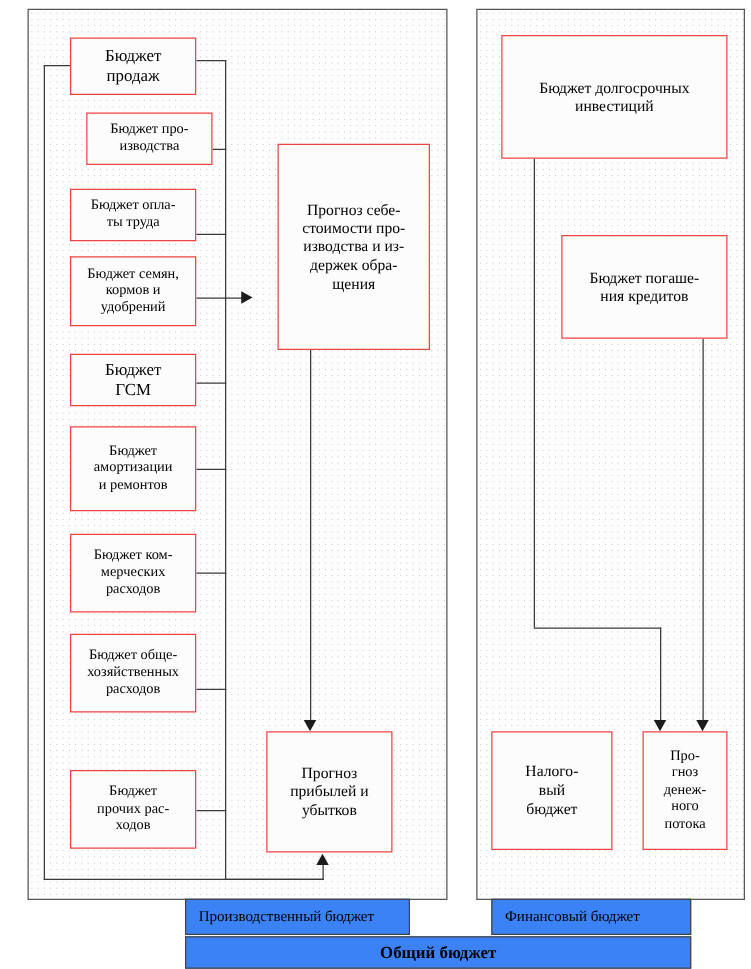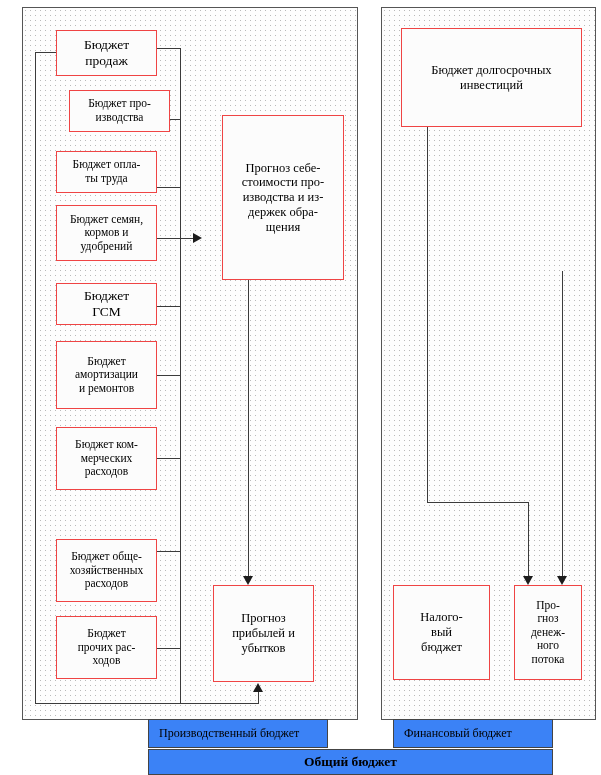--- a/index.html
+++ b/index.html
@@ -138,40 +138,43 @@
   </div>
 
   <div class="box small" style="left:56px;top:341px;width:101px;height:68px;">
     <span class="txt">Бюджет<br>амортизации<br>и ремонтов</span>
   </div>
 
   <div class="box small" style="left:56px;top:427px;width:101px;height:63px;">
     <span class="txt">Бюджет ком-<br>мерческих<br>расходов</span>
   </div>
 
-  <div class="box small" style="left:56px;top:539px;width:101px;height:63px;">
+  <div class="box small" style="left:56px;top:507px;width:101px;height:63px;">
     <span class="txt">Бюджет обще-<br>хозяйственных<br>расходов</span>
   </div>
 
   <div class="box small" style="left:56px;top:616px;width:101px;height:63px;">
     <span class="txt">Бюджет<br>прочих рас-<br>ходов</span>
   </div>
 
   <div class="box" style="left:202px;top:115px;width:122px;height:165px;margin-left:20px;">
     <span class="txt">Прогноз себе-<br>стоимости про-<br>изводства и из-<br>держек обра-<br>щения</span>
   </div>
 
   <div class="box" style="left:213px;top:585px;width:101px;height:97px;">
     <span class="txt">Прогноз<br>прибылей и<br>убытков</span>
   </div>
 
   <div class="box" style="left:401px;top:28px;width:181px;height:99px;">
     <span class="txt">Бюджет долгосрочных<br>инвестиций</span>
   </div>
 
+  <div class="box" style="left:449px;top:188px;width:133px;height:83px;">
+    <span class="txt">Бюджет погаше-<br>ния кредитов</span>
+  </div>
 
   <div class="box" style="left:393px;top:585px;width:97px;height:95px;">
     <span class="txt">Налого-<br>вый<br>бюджет</span>
   </div>
 
   <div class="box small" style="left:514px;top:585px;width:68px;height:95px;">
     <span class="txt">Про-<br>гноз<br>денеж-<br>ного<br>потока</span>
   </div>
 
   <div class="bar left" style="left:148px;top:719px;width:180px;height:29px;">

